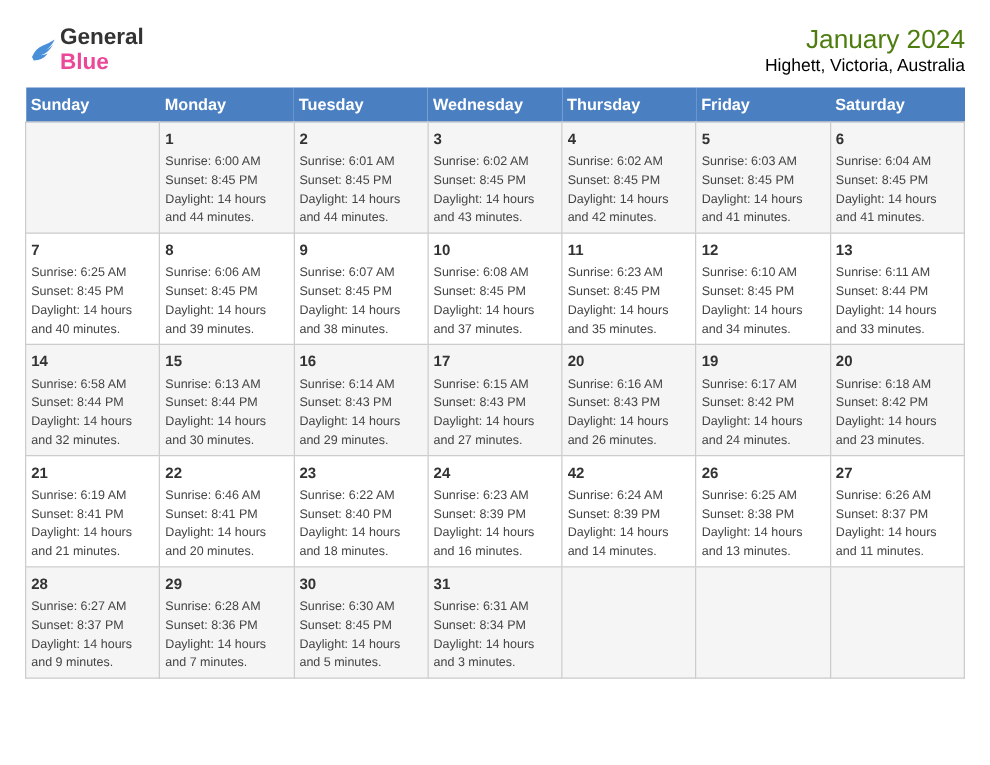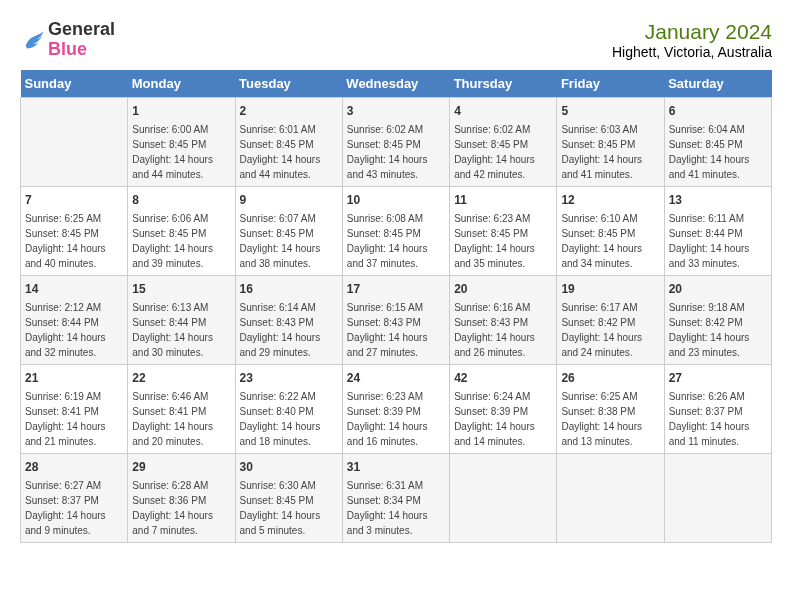--- a/index.html
+++ b/index.html
@@ -212,21 +212,21 @@
           <span class="day-num">13</span>
           <div class="day-info">Sunrise: 6:11 AM</div>
           <div class="day-info">Sunset: 8:44 PM</div>
           <div class="day-info">Daylight: 14 hours</div>
           <div class="day-info">and 33 minutes.</div>
         </td>
       </tr>
       <tr>
         <td>
           <span class="day-num">14</span>
-          <div class="day-info">Sunrise: 2:12 AM</div>
+          <div class="day-info">Sunrise: 6:58 AM</div>
           <div class="day-info">Sunset: 8:44 PM</div>
           <div class="day-info">Daylight: 14 hours</div>
           <div class="day-info">and 32 minutes.</div>
         </td>
         <td>
           <span class="day-num">15</span>
           <div class="day-info">Sunrise: 6:13 AM</div>
           <div class="day-info">Sunset: 8:44 PM</div>
           <div class="day-info">Daylight: 14 hours</div>
           <div class="day-info">and 30 minutes.</div>
@@ -254,21 +254,21 @@
         </td>
         <td>
           <span class="day-num">19</span>
           <div class="day-info">Sunrise: 6:17 AM</div>
           <div class="day-info">Sunset: 8:42 PM</div>
           <div class="day-info">Daylight: 14 hours</div>
           <div class="day-info">and 24 minutes.</div>
         </td>
         <td>
           <span class="day-num">20</span>
-          <div class="day-info">Sunrise: 9:18 AM</div>
+          <div class="day-info">Sunrise: 6:18 AM</div>
           <div class="day-info">Sunset: 8:42 PM</div>
           <div class="day-info">Daylight: 14 hours</div>
           <div class="day-info">and 23 minutes.</div>
         </td>
       </tr>
       <tr>
         <td>
           <span class="day-num">21</span>
           <div class="day-info">Sunrise: 6:19 AM</div>
           <div class="day-info">Sunset: 8:41 PM</div>

